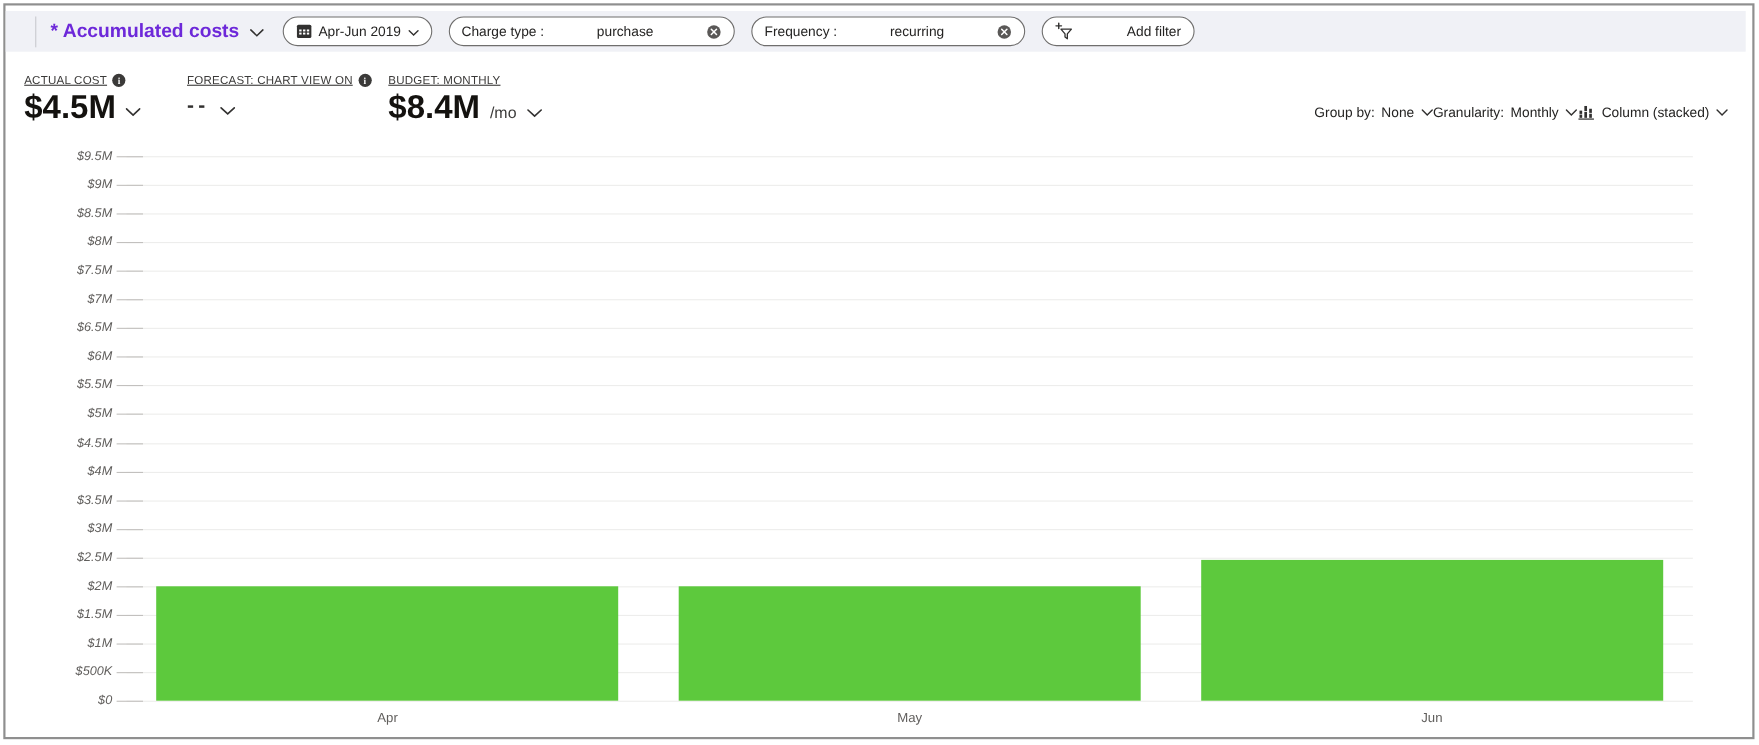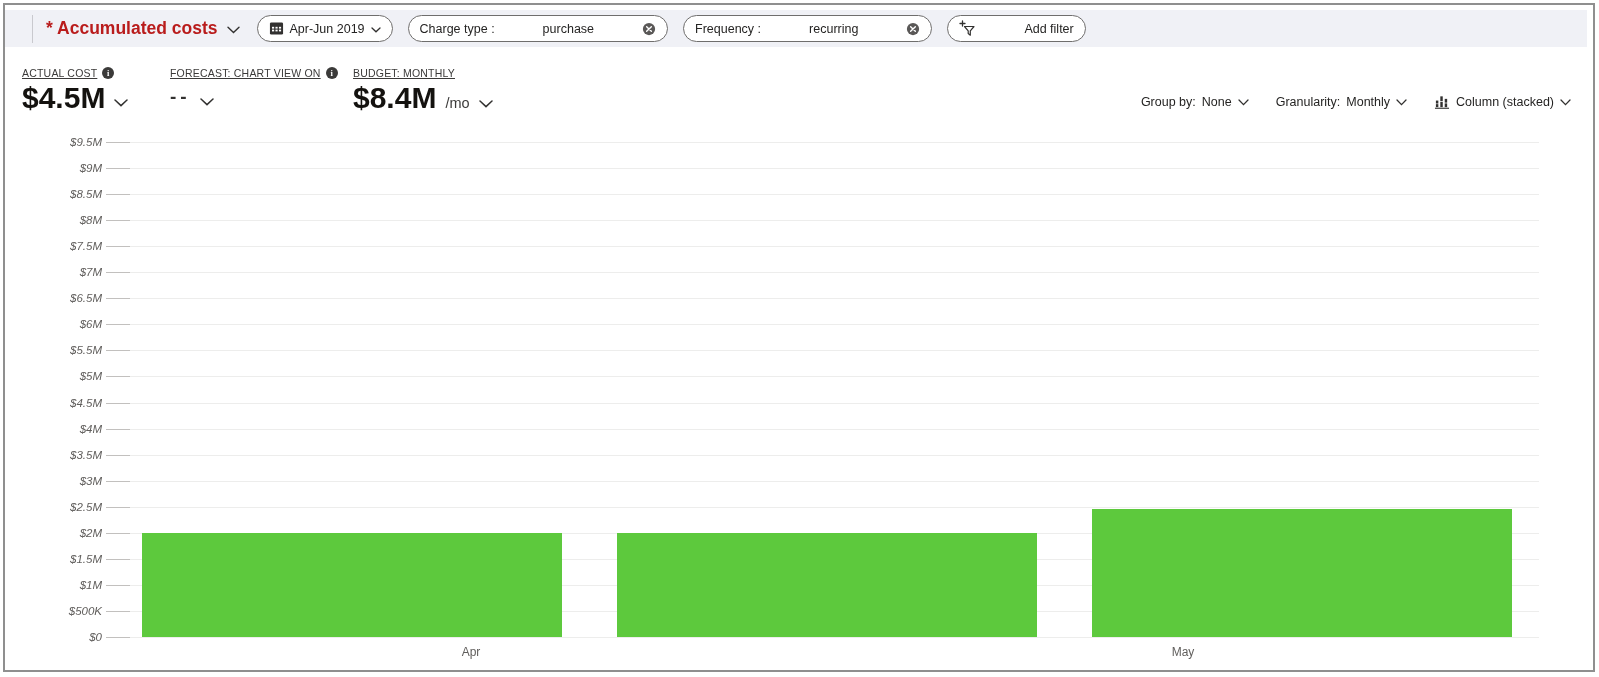--- a/index.html
+++ b/index.html
@@ -21,21 +21,21 @@
   .pill {
     display:inline-flex; align-items:center; gap:6px; background:#fff;
     border:1px solid #6f6e6d; border-radius:14px; height:27px;
     padding:0 11px; font-size:12.5px; color:#252423; white-space:nowrap;
     cursor:pointer;
   }
   .redacted { width:152px; height:17px; background:#d8d8d8; border-radius:2px; }
   .vdivider { width:1px; height:28px; background:#c9c9ce; margin:0 13px; }
   .view-title {
     display:flex; align-items:center; gap:9px; font-size:17.5px;
-    font-weight:700; color:#b91c1c; margin-right:17px; cursor:pointer;
+    font-weight:700; color:#6d28d9; margin-right:17px; cursor:pointer;
   }
   .pill .bold, .bold { font-weight:400; }
   .toolbar .pill + .pill { margin-left:15px;gap:48px; }
   .chev { flex:none; display:inline-block; }
 
   
   .kpi-row { position:absolute; top:62px; left:17px; right:22px; display:flex; align-items:flex-start; }
   .kpi { display:flex; flex-direction:column; }
   .kpi-actual { width:148px; }
   .kpi-forecast { width:183px; }
@@ -46,21 +46,21 @@
   .info-icon {
     width:12px; height:12px; border-radius:50%; background:#3b3a39;
     display:inline-flex; align-items:center; justify-content:center; flex:none;
   }
   .info-icon::after { content:"i"; color:#fff; font-size:8.5px; font-weight:700; font-family:"Liberation Serif", serif; }
   .kpi-value-row { display:flex; align-items:center; gap:9px; margin-top:3px; cursor:pointer; }
   .kpi-value { font-size:30px; font-weight:700; color:#14120f; line-height:1.05; }
   .kpi-dashes { font-size:19px; font-weight:700; color:#323130; letter-spacing:4px; line-height:30px; }
   .kpi-suffix { font-size:14.5px; color:#3b3a39; }
   .spacer { flex:1; }
-  .controls { display:flex; align-items:center; gap:27px; margin-top:27px; font-size:12.5px; color:#252423; }
+  .controls { display:flex; align-items:center; margin-top:27px; font-size:12.5px; color:#252423; }
   .control { display:flex; align-items:center; gap:6px; cursor:pointer; white-space:nowrap; }
 
   
   .chart { position:absolute; top:137px; left:0; width:1583px; height:530px; }
   .y-axis { position:absolute; left:0; top:0; width:97px; height:495px;font-style:italic; }
   .ylab {
     position:absolute; right:0; transform:translateY(-50%);
     font-size:11.5px; color:#605e5c; white-space:nowrap;
   }
   .plot { position:absolute; left:110px; top:0; width:1424px; height:495px; }
@@ -334,16 +334,17 @@
             <div class="bar" style="height: 21.0526%; background: rgb(93, 201, 61);"></div>
           </div>
           <div class="cell">
             <div class="bar" style="height: 25.7895%; background: rgb(93, 201, 61);"></div>
           </div>
         </div>
     </div>
     <div class="x-axis">
         <div class="xlab">Apr</div>
         <div class="xlab">May</div>
+        <div class="xlab">Jun</div>
       </div>
   </div>
 
 </div>
 
 </body></html>

